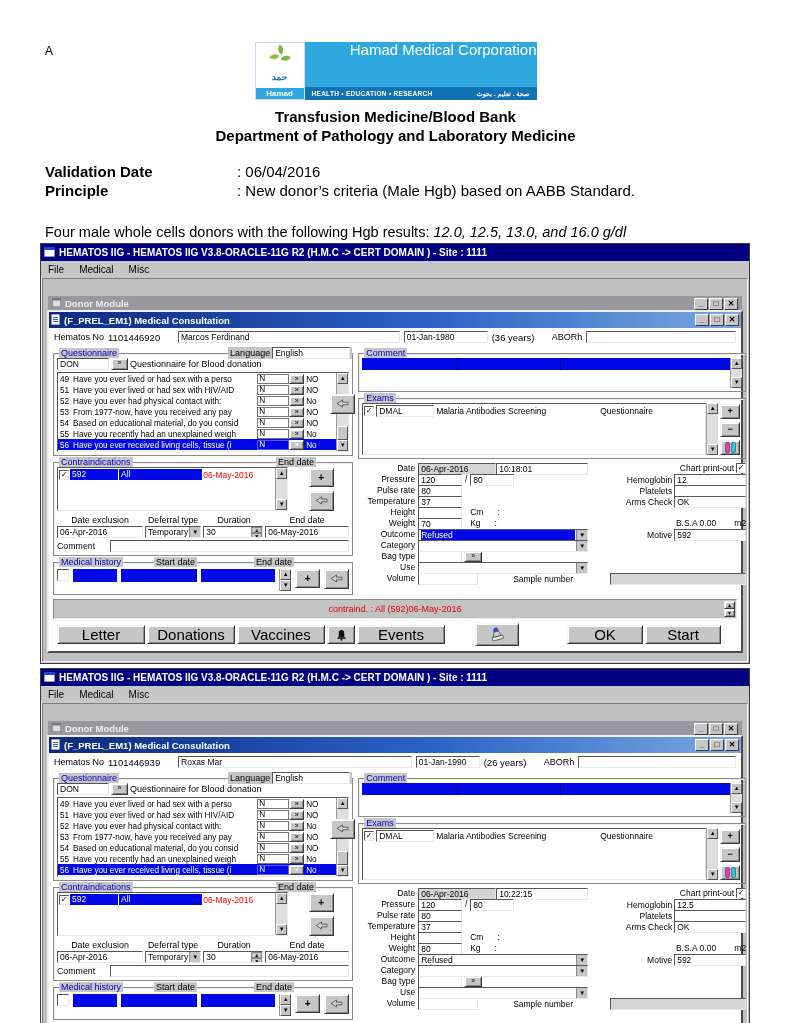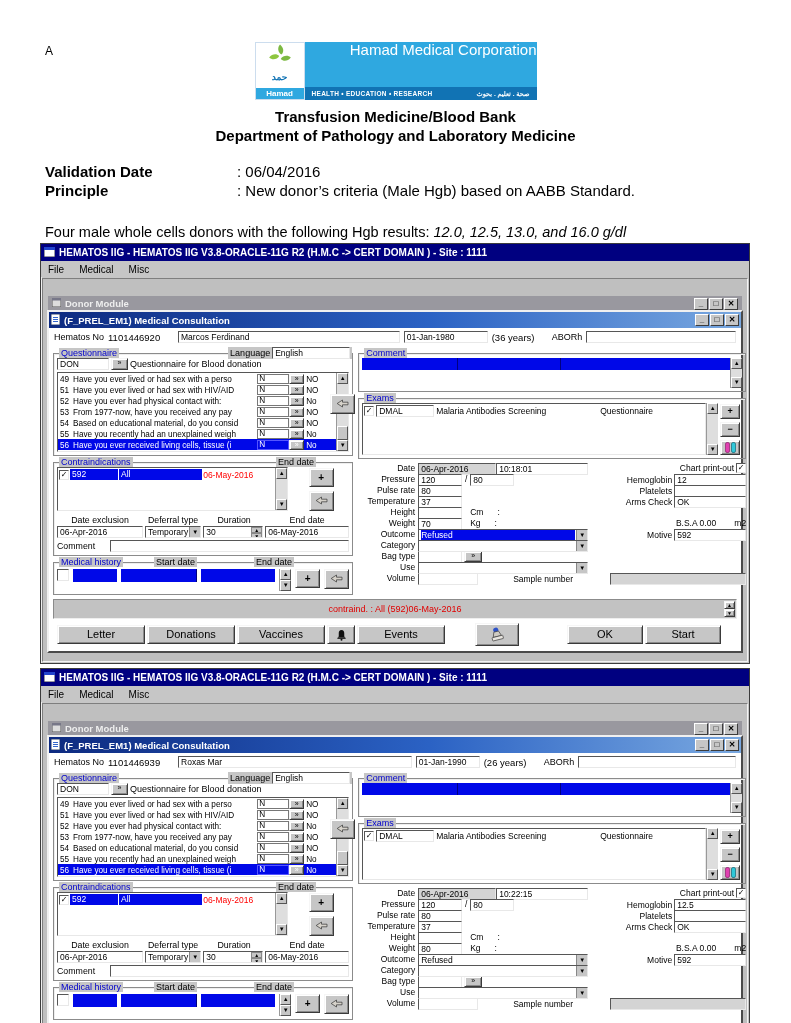--- a/index.html
+++ b/index.html
@@ -103,21 +103,21 @@
   .vr-lab{flex:1;text-align:right;padding-right:2px;white-space:nowrap}
   .w44{width:44px}.w60{width:60px}.w72{width:72px}.w78{width:78px}.w86{width:92px}.w170{width:170px}
   .vol-samp{flex:1;display:flex;align-items:center;gap:2px}
   .samp-lab{width:130px;text-align:center}
   
   .msg{margin:4px 4px 0;height:20px;border:1px solid;border-color:#8b8b8b #eee #eee #8b8b8b;position:relative;background:#c2c2c2}
   .msg-text{color:#e00000;font-size:9px;text-align:center;line-height:18px}
   .msg-sb{position:absolute;right:1px;top:1px;bottom:1px;width:11px;display:flex;flex-direction:column;justify-content:space-between}
   .msg-sb .ar{height:8px;font-size:5px;line-height:7px}
   .btns{display:flex;align-items:center;gap:2px;padding:4px 8px 5px}
-  .bigbtn{height:19px;min-width:88px;font-size:11px;line-height:17px;padding:0 8px}
+  .bigbtn{height:19px;min-width:88px;font-size:15px;line-height:17px;padding:0 8px}
   .bell-tile{width:28px;height:19px;display:flex;align-items:center;justify-content:center}
   .stamp-btn{width:44px;height:23px;margin-left:28px;display:flex;align-items:center;justify-content:center}
   .okbtn{min-width:76px;margin-left:auto}
   .abbtn{min-width:76px;margin-right:12px}
 </style>
 </head>
 <body>
 
 <div class="corner">A</div>
 

